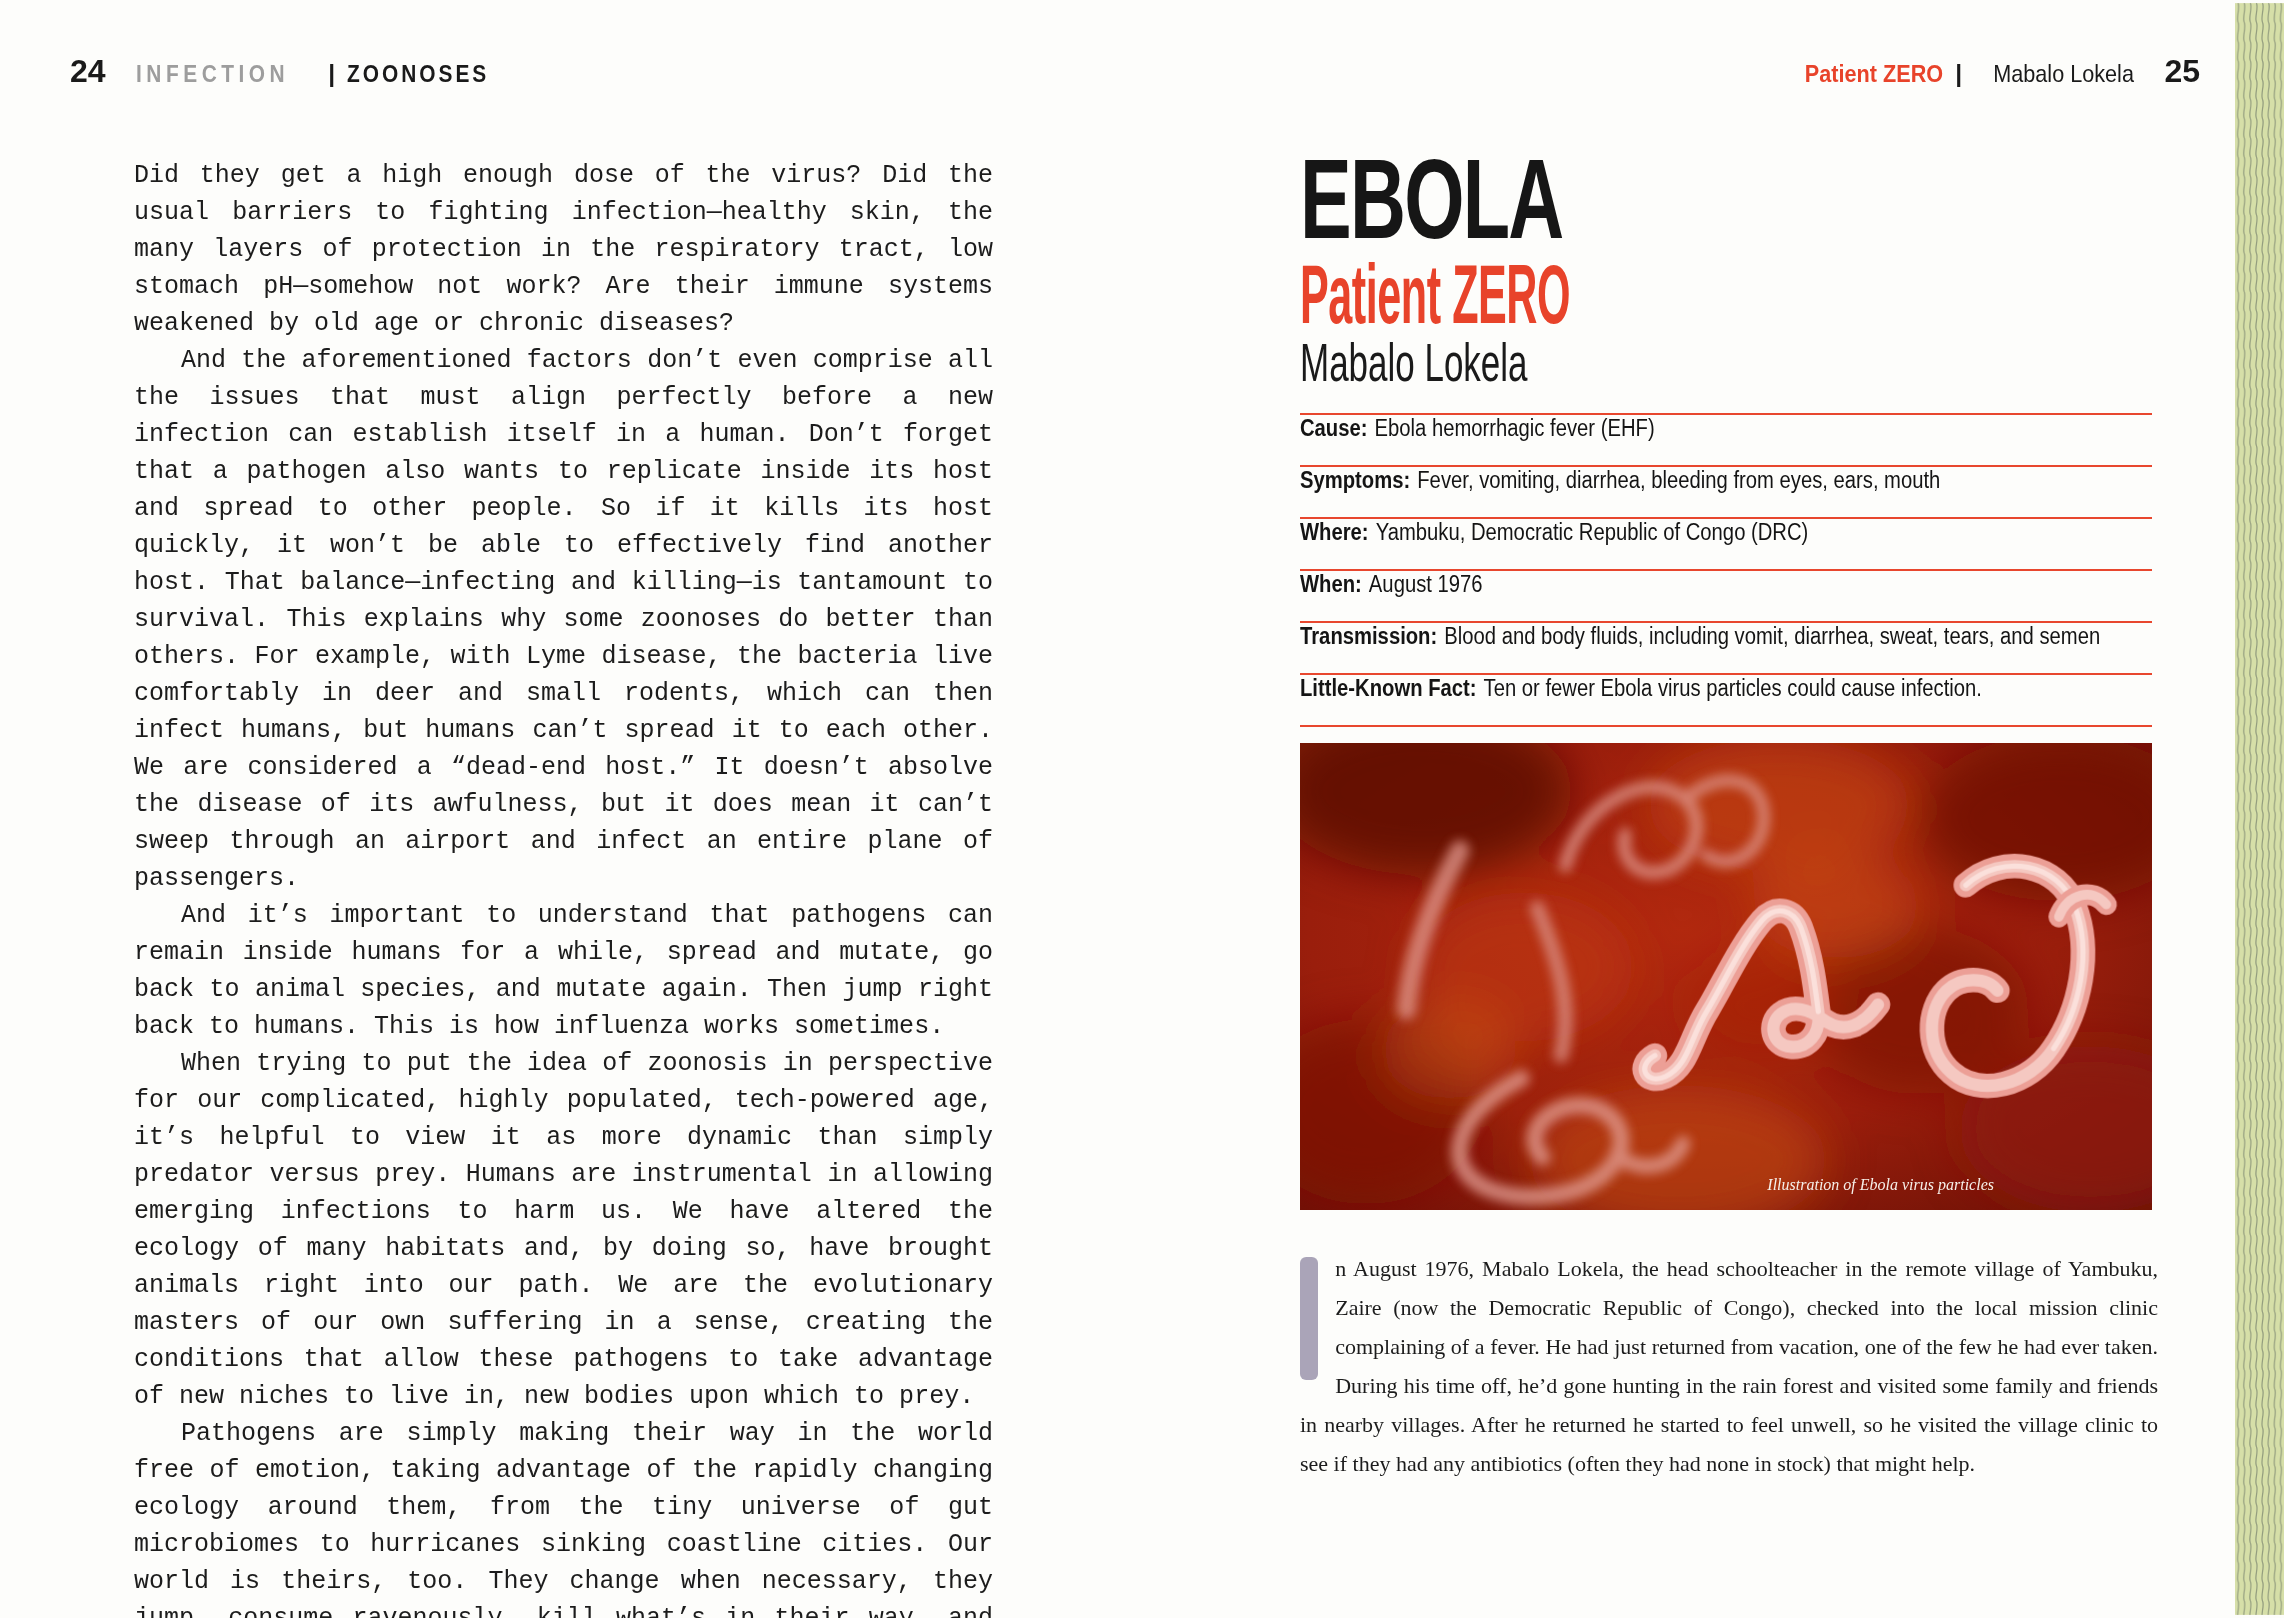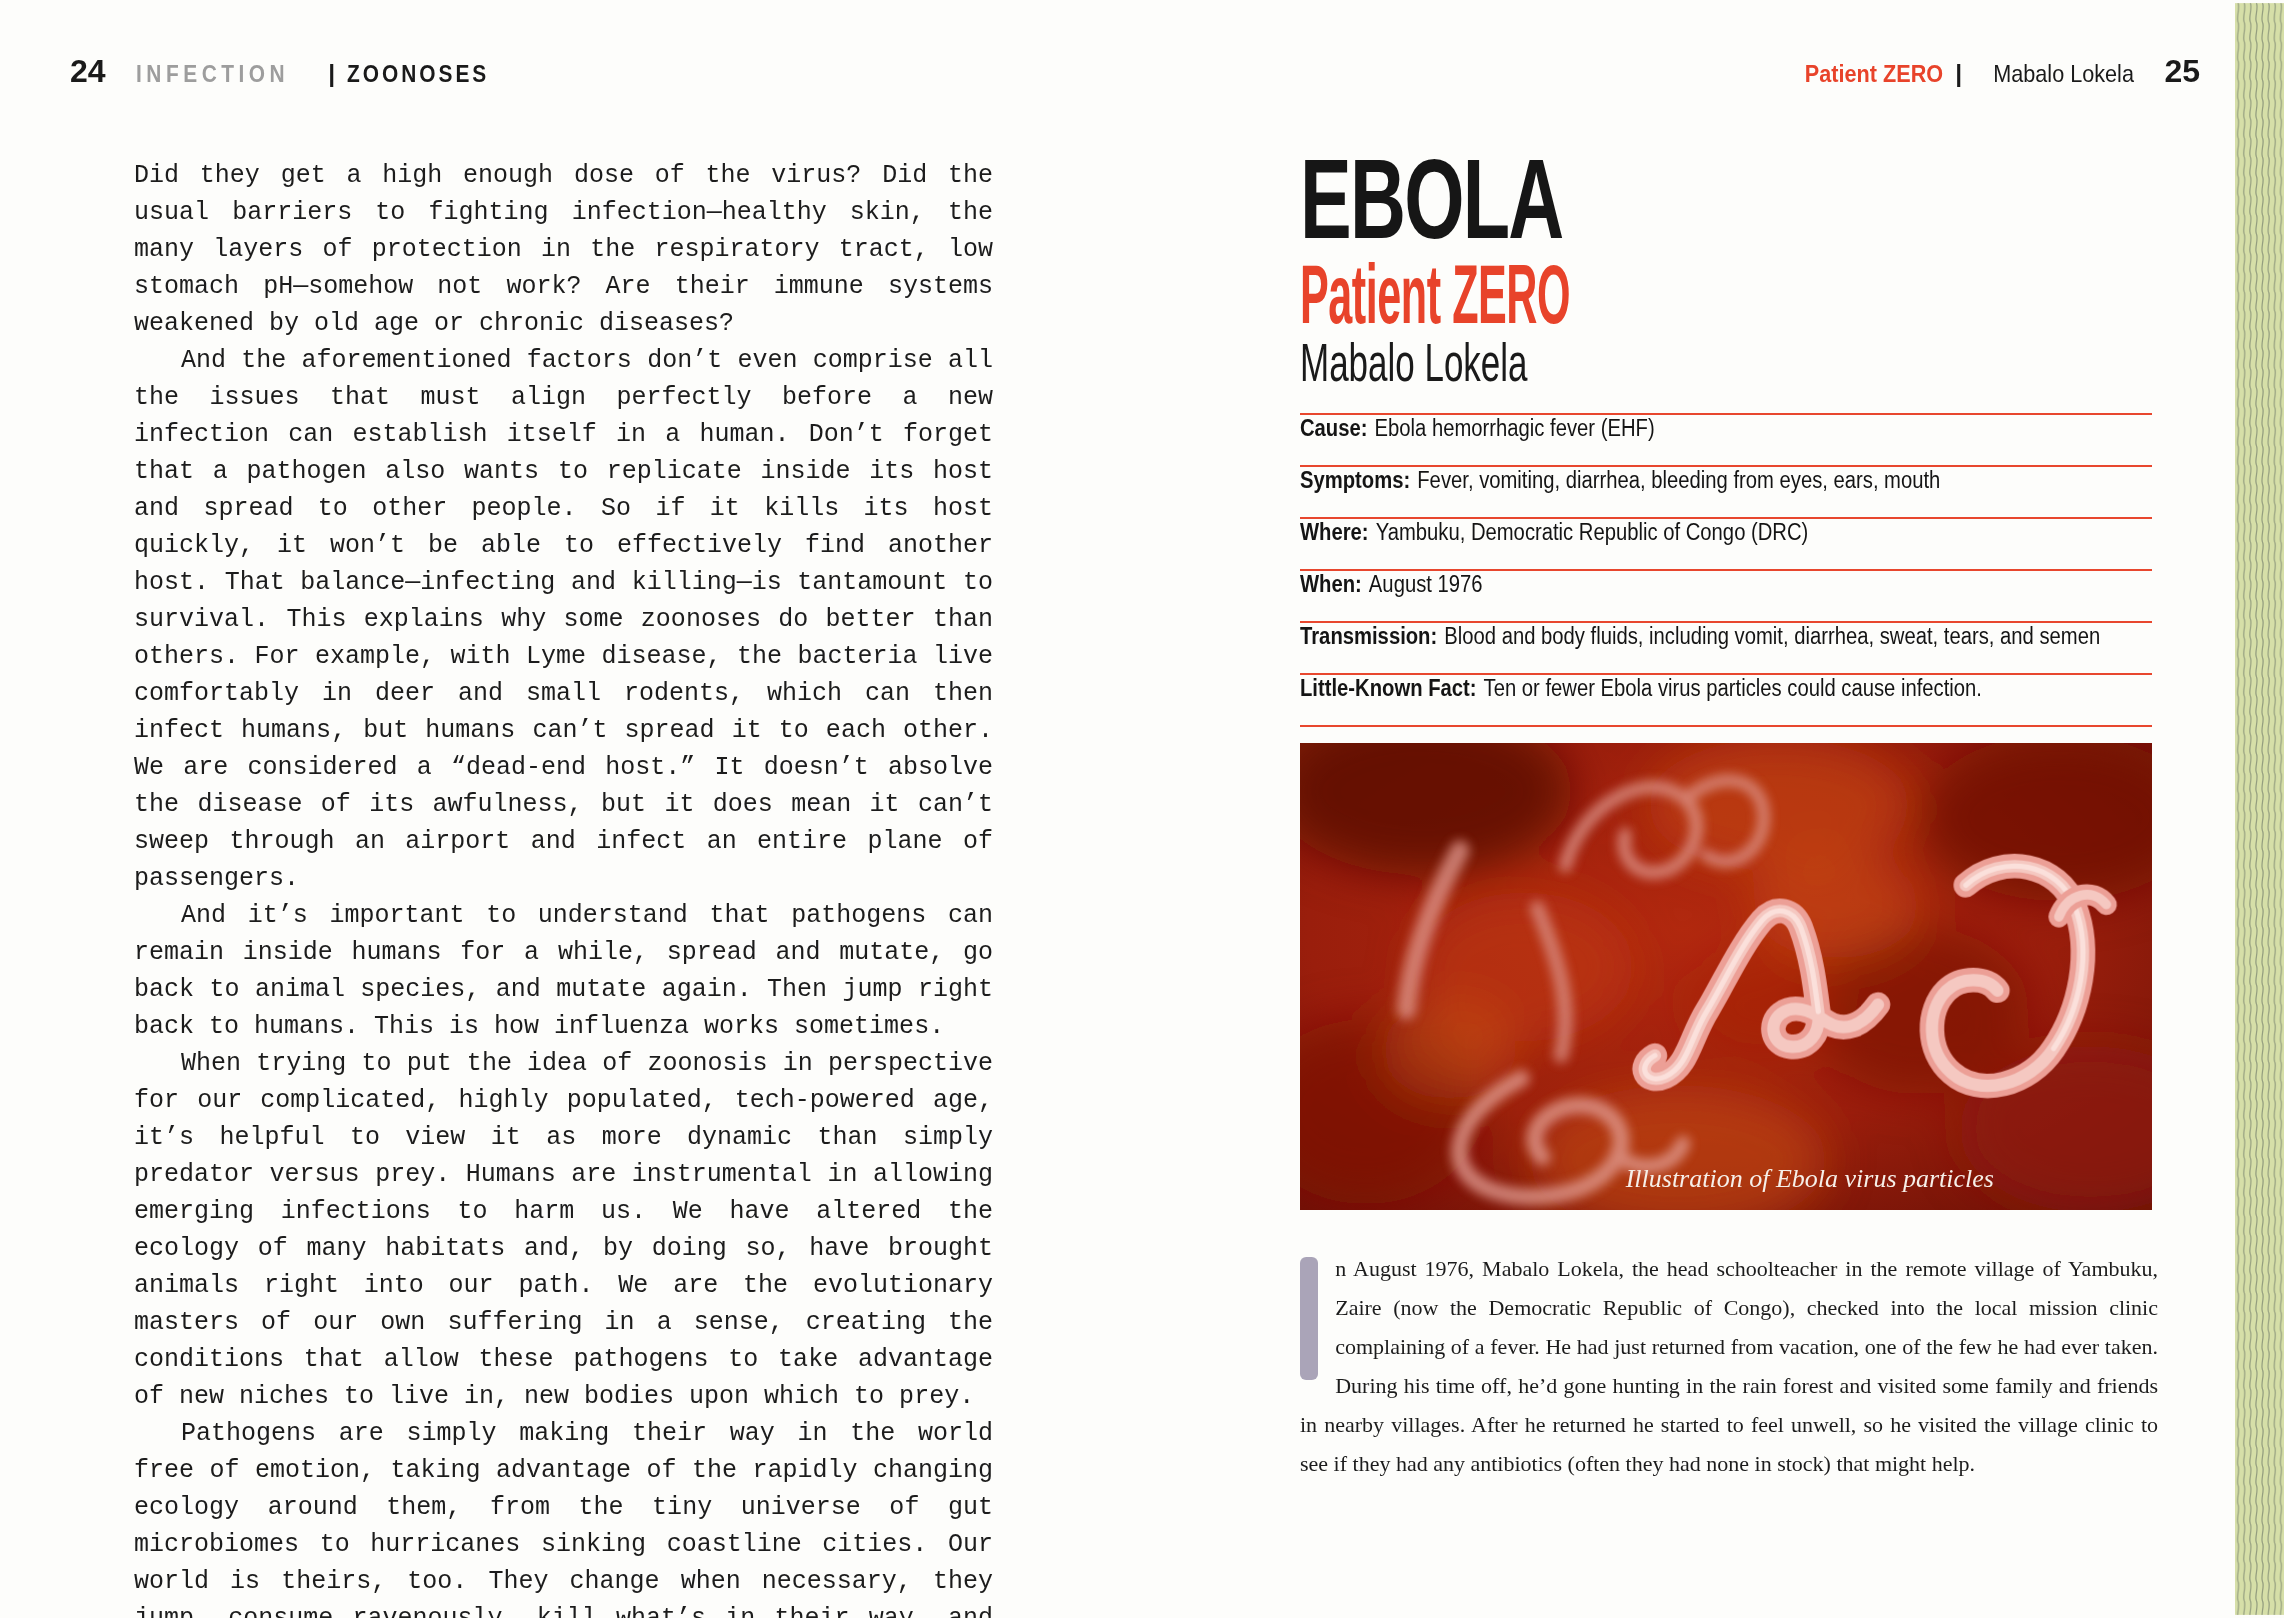--- a/index.html
+++ b/index.html
@@ -37,21 +37,21 @@
   .facts{position:absolute;left:1300px;top:413px;width:852px;border-top:2.6px solid #e8472e;}
   .fact-row{height:50px;display:flex;align-items:flex-start;border-bottom:2.6px solid #e8472e;}
   .fact-line{display:inline-block;transform:scaleX(.88);transform-origin:0 50%;
     font-size:23px;color:#141414;white-space:nowrap;letter-spacing:0;}
   .fact-line b{font-weight:800;margin-right:8px;}
 
   
   .illu{position:absolute;left:1300px;top:743px;width:852px;height:467px;overflow:hidden;}
   .illu svg{position:absolute;left:0;top:0;width:100%;height:100%;display:block;}
   .illu-caption{position:absolute;right:158px;bottom:16px;
-    font-family:"Liberation Serif",serif;font-style:italic;font-size:26px;color:#f6efe9;}
+    font-family:"Liberation Serif",serif;font-style:italic;font-size:16px;color:#f6efe9;}
 
   
   .intro{position:absolute;left:1300px;top:1249px;width:858px;
     font-family:"Liberation Serif",serif;font-size:22px;line-height:39px;
     color:#1c1c1c;text-align:justify;}
   .dropwrap{float:left;width:17.6px;height:149px;margin:0 17.6px 0 0;}
   .dropbar{width:17.6px;height:123px;margin-top:8px;background:#aaa4b8;border-radius:6.1px;}
   .sr{position:absolute;width:0.9px;height:0.9px;overflow:hidden;clip:rect(0 0 0 0);white-space:nowrap;}
 
   

